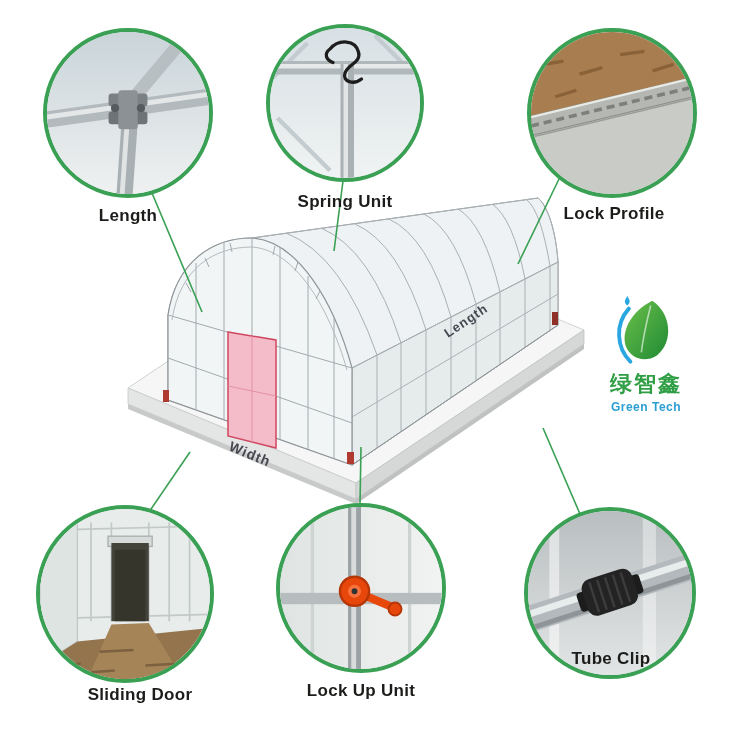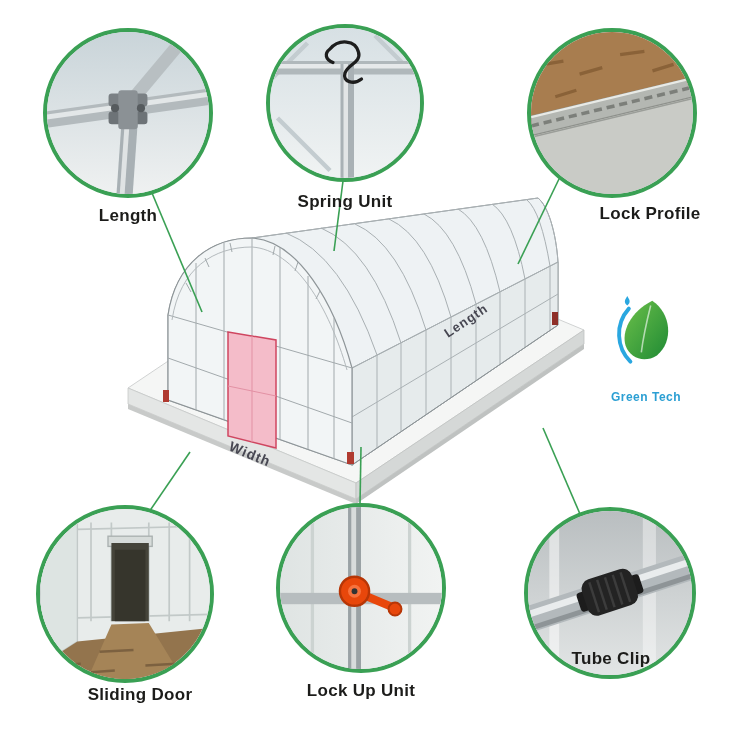--- a/index.html
+++ b/index.html
@@ -7,21 +7,21 @@
          font-family:"Liberation Sans",sans-serif;}
   .scene{position:absolute;left:0;top:0;width:730px;height:730px;}
   .callout-circle{position:absolute;border-radius:50%;border:4px solid #3aa054;
                   overflow:hidden;box-sizing:border-box;background:#dfe5e8;}
   .callout-circle svg{width:100%;height:100%;display:block;}
   .callout-label{position:absolute;transform:translateX(-50%);white-space:nowrap;
                  font-weight:bold;font-size:17px;color:#1c1c1a;letter-spacing:.3px;}
   .logo{position:absolute;left:588px;top:292px;width:116px;text-align:center;}
   .logo-leaf{width:78px;height:80px;margin:0 auto;display:block;}
   .logo-cn{font-size:22px;font-weight:bold;color:#2f9e44;letter-spacing:2px;line-height:1.1;}
-  .logo-en{font-size:12px;font-weight:bold;color:#2b9fd3;margin-top:18px;letter-spacing:.5px;}
+  .logo-en{font-size:12px;font-weight:bold;color:#2b9fd3;margin-top:4px;letter-spacing:.5px;}
   .bp-text{font-weight:bold;fill:#474752;letter-spacing:1px;}
 </style>
 </head>
 <body>
 
 <div class="stage">
 
   <svg class="scene" viewBox="0 0 730 730">
 
     <g>
@@ -233,34 +233,35 @@
           <line x1="50" y1="40" x2="50" y2="59"></line>
             <line x1="55" y1="40" x2="55" y2="59"></line>
           <line x1="60" y1="40" x2="60" y2="59"></line>
         </g>
       </g>
     </svg>
   </div>
 
   <div class="callout-label" style="left:128px;top:206px;">Length</div>
   <div class="callout-label" style="left:345px;top:192px;">Spring Unit</div>
-  <div class="callout-label" style="left:614px;top:204px;margin-left:36px;">Lock Profile</div>
+  <div class="callout-label" style="left:614px;top:204px;">Lock Profile</div>
   <div class="callout-label" style="left:125px;top:685px;margin-left:15px;">Sliding Door</div>
   <div class="callout-label" style="left:361px;top:681px;">Lock Up Unit</div>
   <div class="callout-label" style="left:611px;top:649px;">Tube Clip</div>
 
   <div class="logo">
     <svg class="logo-leaf" viewBox="0 0 100 100">
       <defs>
           <linearGradient id="leafG" x1="0" y1="0" x2="1" y2="1">
         <stop offset="0" stop-color="#6cc04a"></stop>
             <stop offset="1" stop-color="#1f8a34"></stop>
           </linearGradient>
         </defs>
       <path d="M30,88 C12,70 10,40 28,20" stroke="#2aa7e0" stroke-width="5" fill="none" stroke-linecap="round"></path>
       <path d="M26,4 C29,9 31,12 26,16 C21,12 23,9 26,4 Z" fill="#2aa7e0"></path>
       <path d="M58,10 C82,26 86,62 64,80 C48,90 30,84 24,68 C18,50 30,24 58,10 Z" fill="url(#leafG)"></path>
       <path d="M56,16 C50,40 46,60 44,76" stroke="#ffffff" stroke-width="2" opacity="0.6" fill="none"></path>
     </svg>
+    <div class="logo-cn">绿智鑫</div>
     <div class="logo-en">Green Tech</div>
   </div>
 
 </div>
 
 </body></html>

